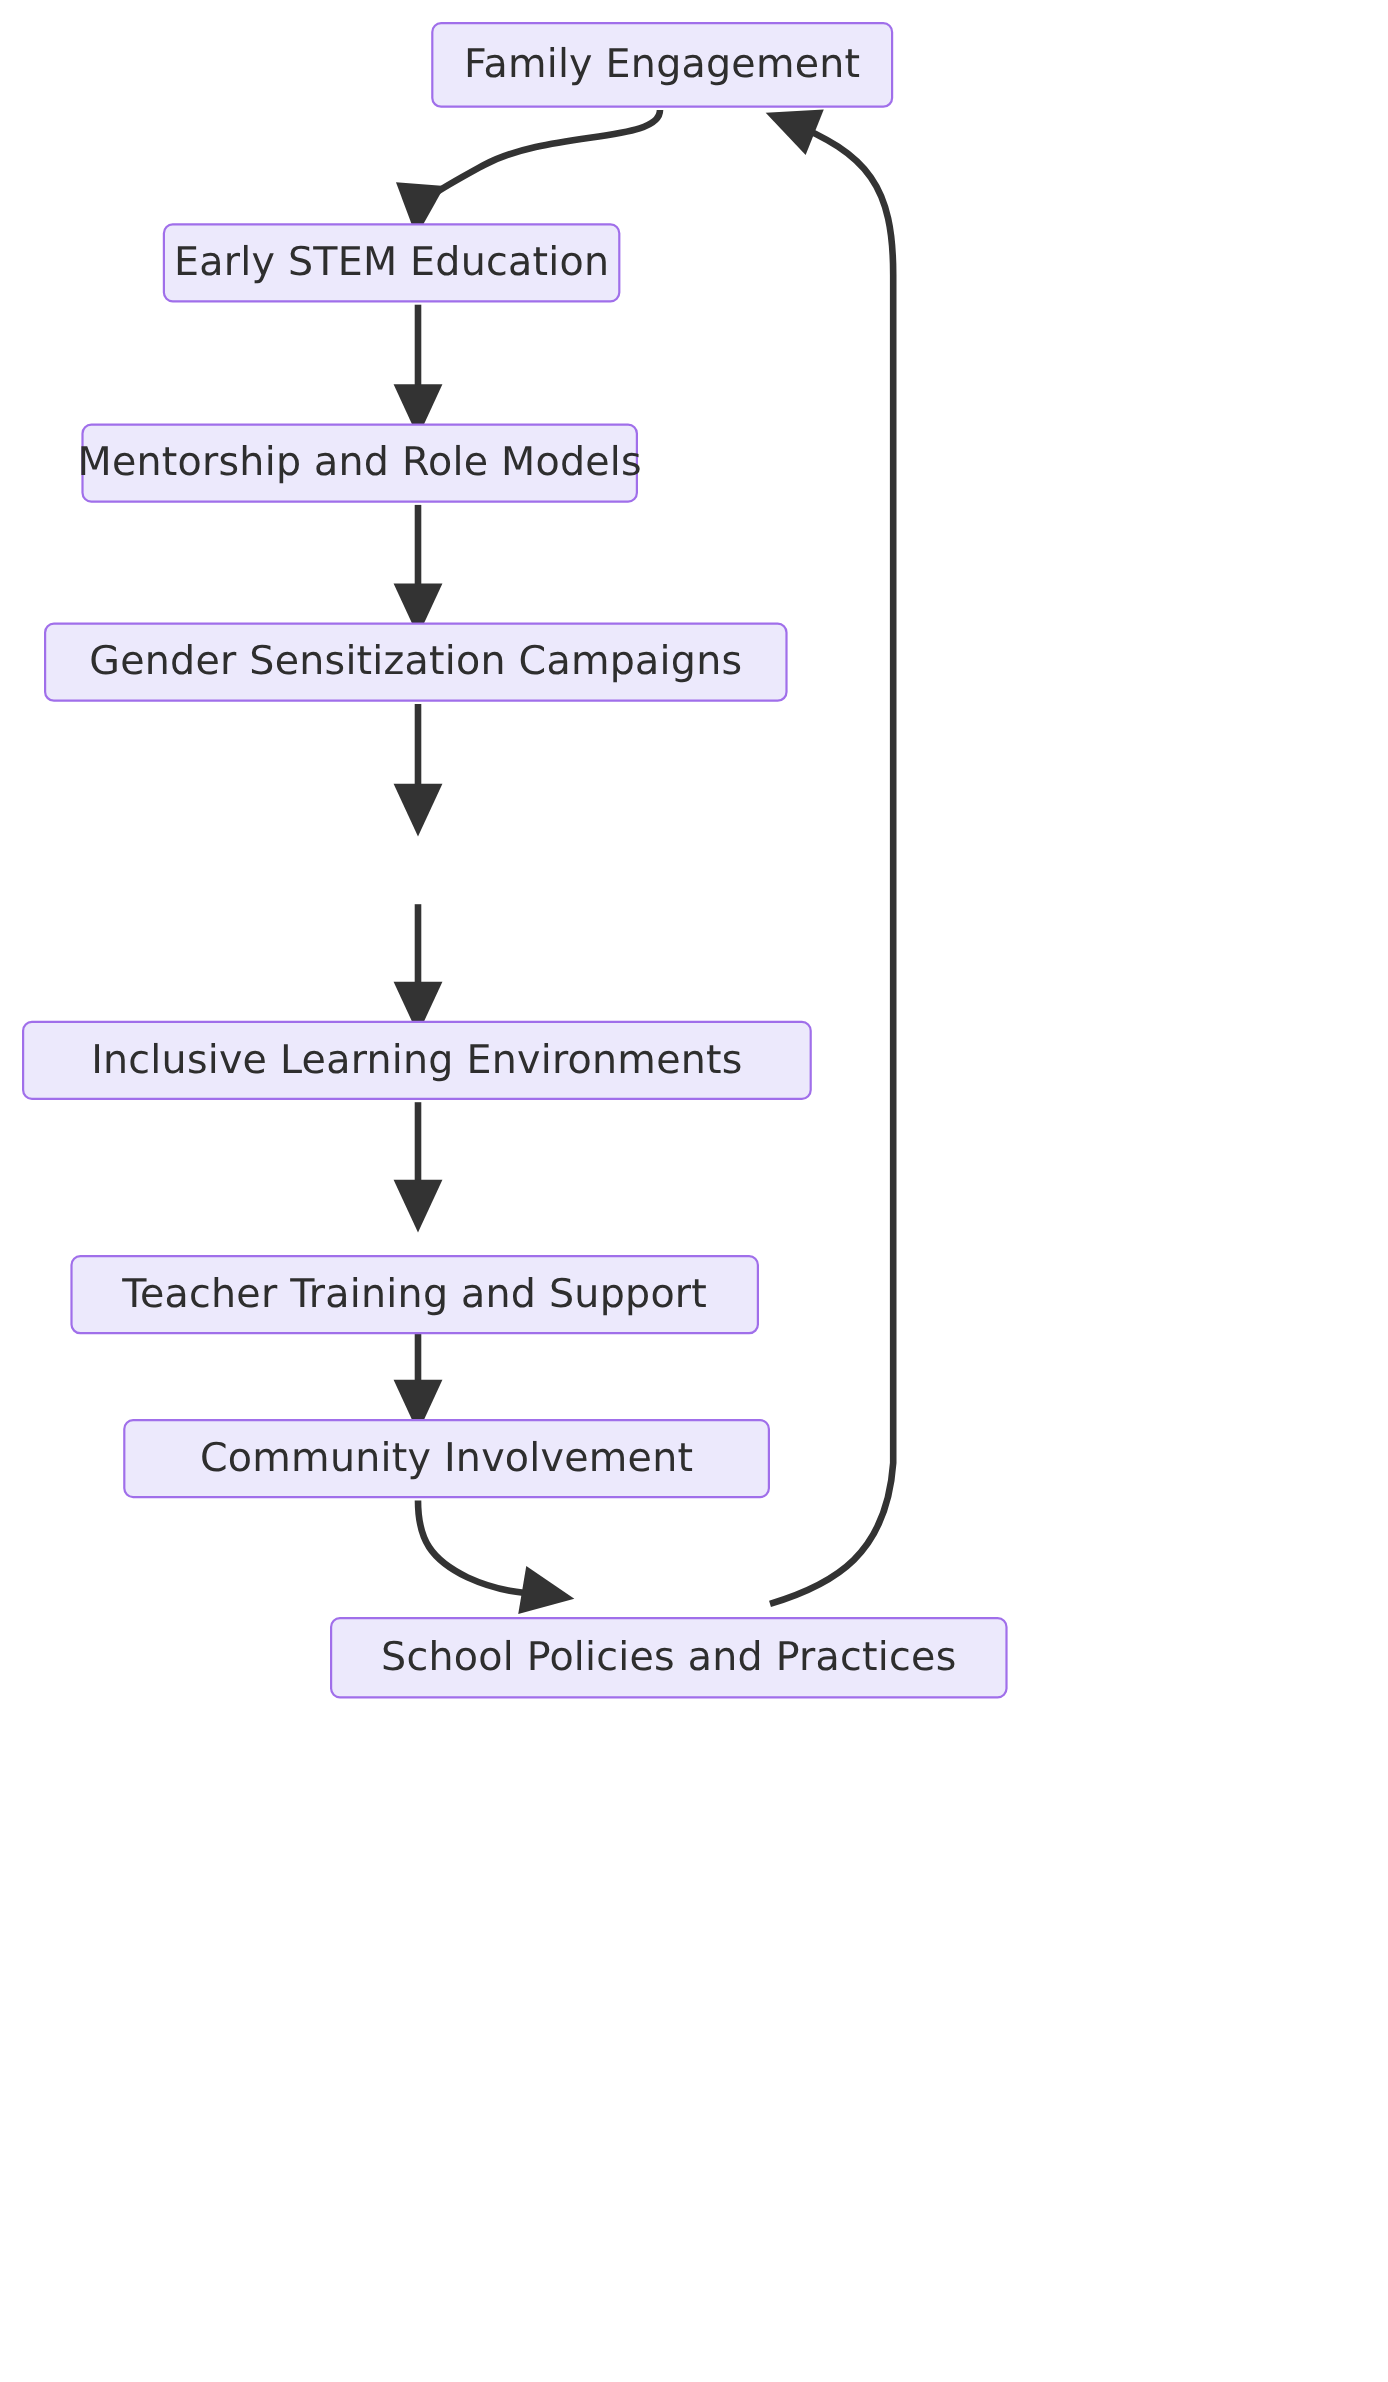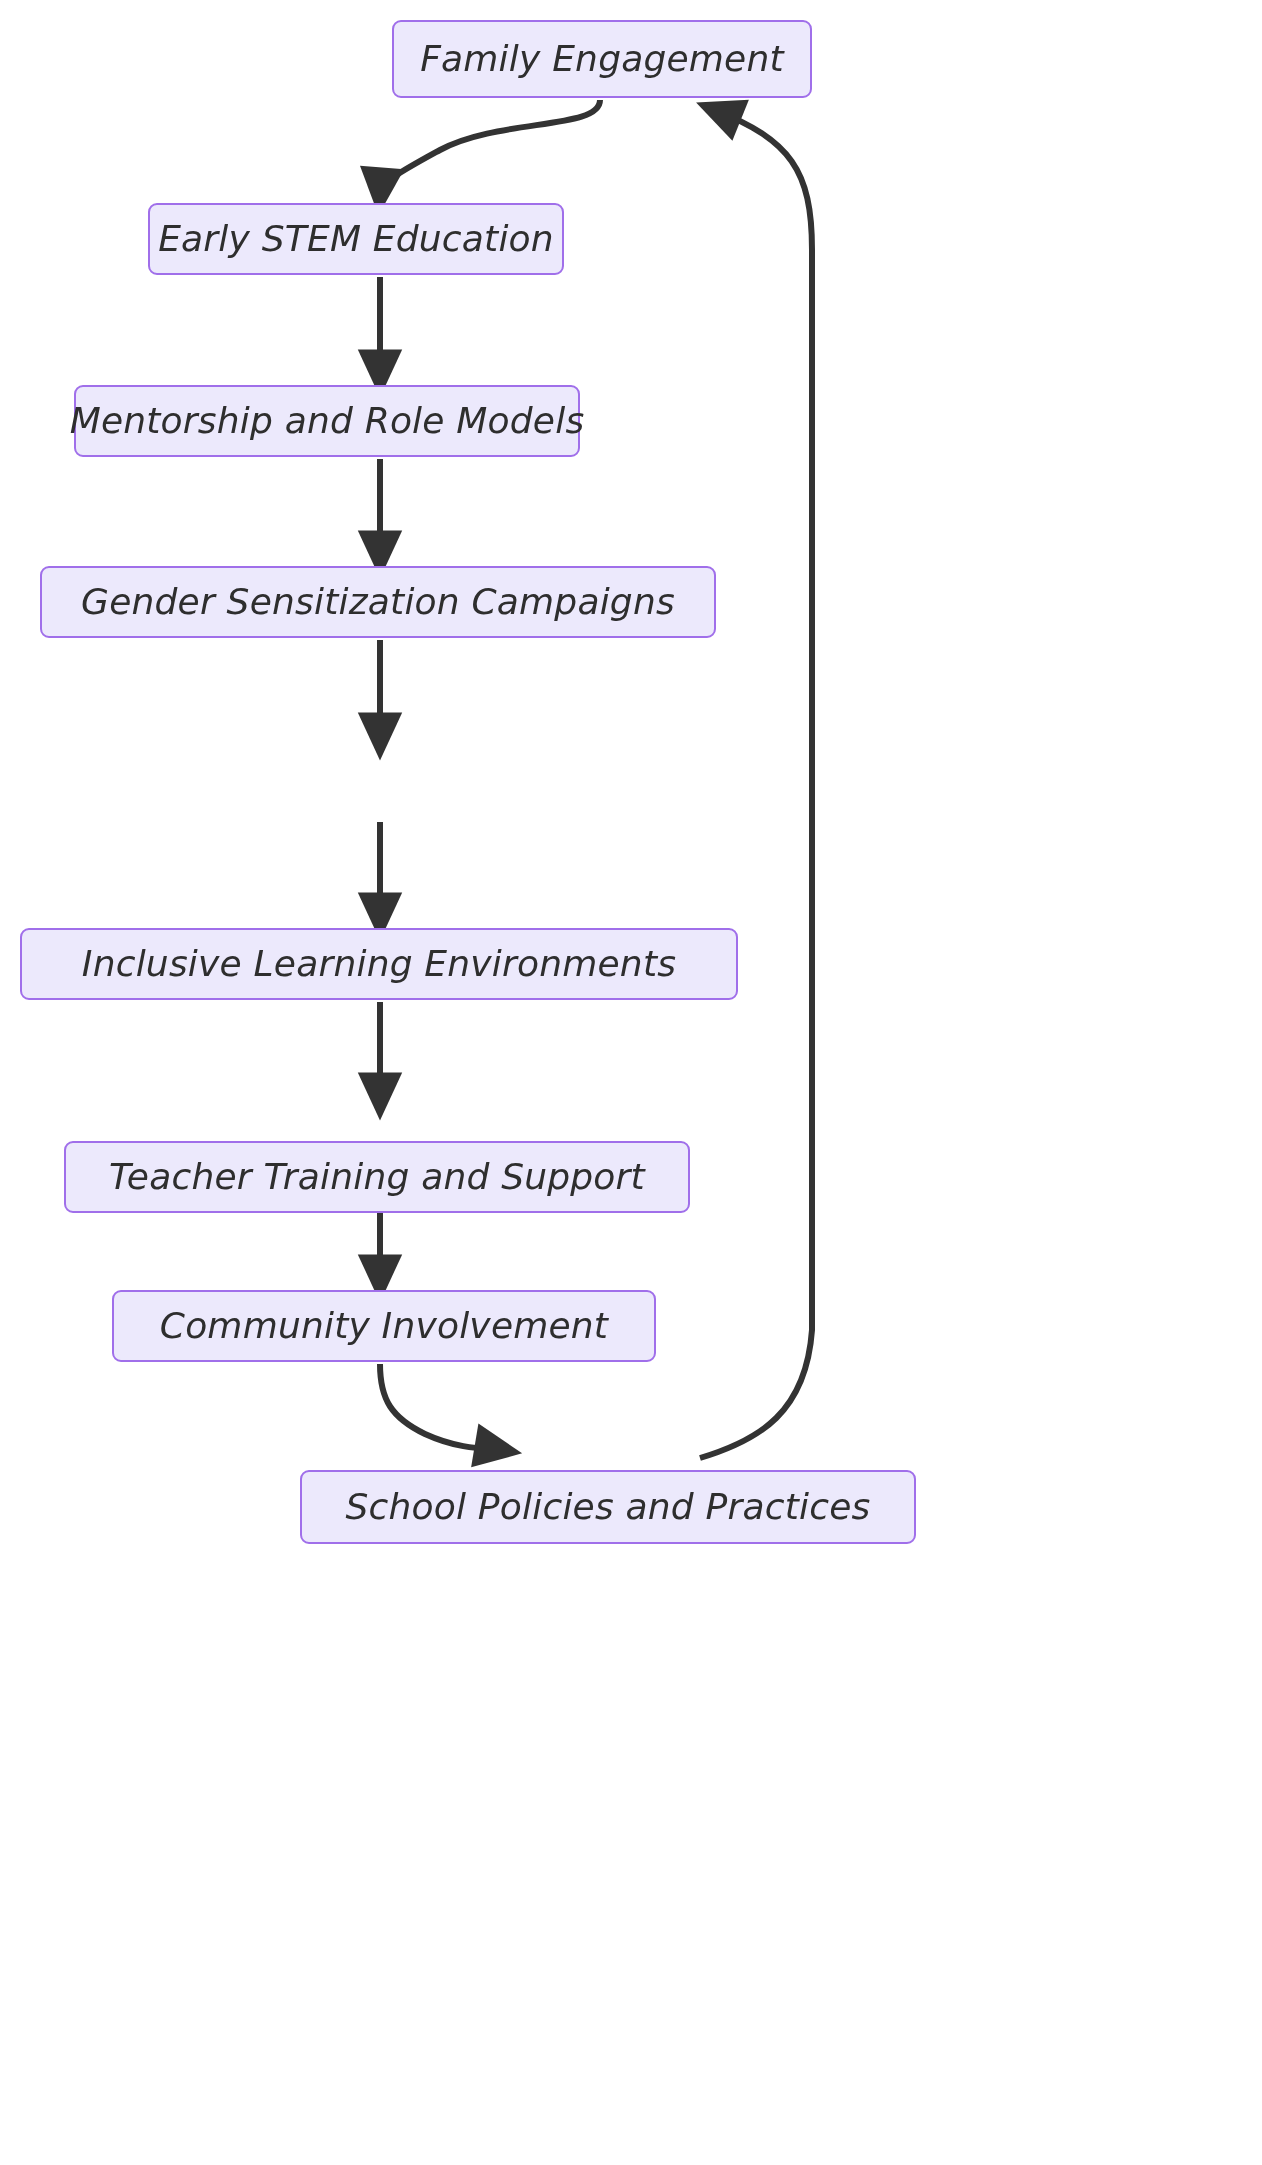--- a/index.html
+++ b/index.html
@@ -12,21 +12,20 @@
     display:flex;align-items:center;justify-content:center;
     background:#ece9fc;
     border:2.5px solid #a06fea;
     border-radius:9px;
     color:#2e2e2e;
     font-size:36px;
     font-weight:400;
     letter-spacing:.2px;
     white-space:nowrap;
     line-height:1;
-    font-style:italic;
   }
   .node-label{pointer-events:none;}
 </style>
 </head>
 <body>
 
 <div id="flow-root">
 
   <svg id="edge-layer" viewBox="0 0 1262 2165" width="1262" height="2165" xmlns="http://www.w3.org/2000/svg">
     <defs>
@@ -75,21 +74,21 @@
 
 
   <div class="node" style="left:20px;top:928px;width:718px;height:72px;">
     <span class="node-label">Inclusive Learning Environments</span>
   </div>
 
   <div class="node" style="left:64px;top:1108px;width:626px;height:72px;margin-top:33px;">
     <span class="node-label">Teacher Training and Support</span>
   </div>
 
-  <div class="node" style="left:112px;top:1290px;width:544px;height:72px;">
+  <div class="node" style="left:112px;top:1290px;width:588px;height:72px;">
     <span class="node-label">Community Involvement</span>
   </div>
 
   <div class="node" style="left:300px;top:1470px;width:616px;height:74px;">
     <span class="node-label">School Policies and Practices</span>
   </div>
 
 </div>
 
 </body></html>

